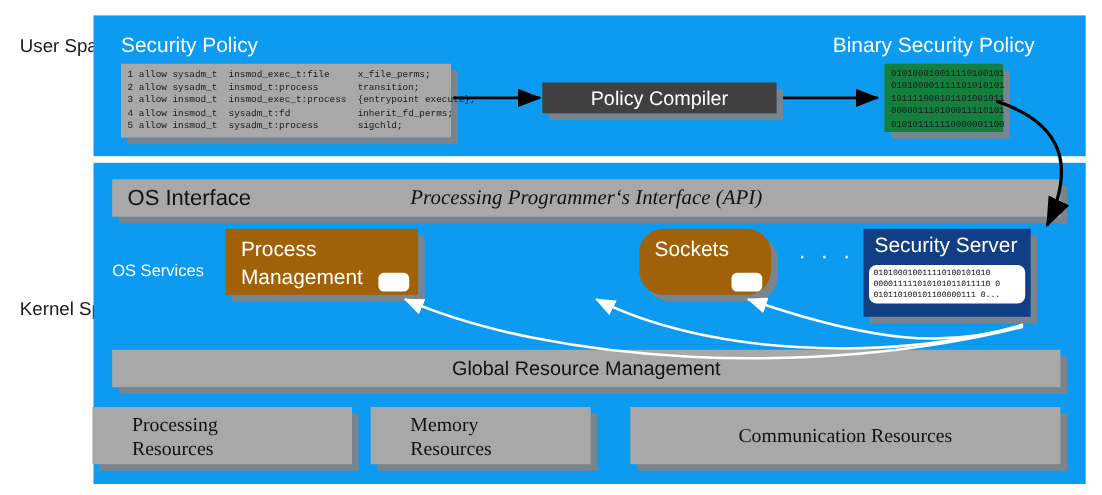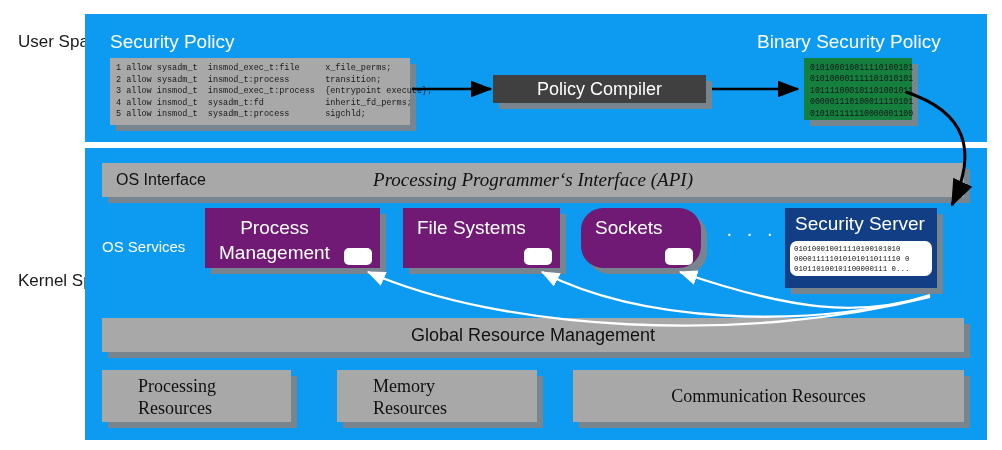--- a/index.html
+++ b/index.html
@@ -11,21 +11,21 @@
   .side-label{position:absolute;color:#1a1a1a;font-size:17px;line-height:21px;
               font-family:"Liberation Sans",sans-serif;text-align:left;}
 
   
   .panel{position:absolute;background:#0c9bf0;}
 
   
   .box{position:absolute;box-sizing:border-box;
        box-shadow:6px 6px 0 0 rgba(128,132,136,0.95);}
   .grey{background:#a8a8a8;color:#111111;}
-  .navy{background:#701a75;color:#ffffff;text-align:center;}
+  .navy{background:#a16207;color:#ffffff;}
   .navy-dark{background:#123e86;color:#ffffff;}
   .teal{background:#404040;color:#ffffff;}
 
   .box-txt{position:absolute;white-space:pre;}
 
   
   .blue-head{position:absolute;color:#ffffff;font-size:19px;
              font-family:"Liberation Sans",sans-serif;white-space:nowrap;}
 
   
@@ -91,58 +91,54 @@
   <div class="binblock" style="left:804px;top:58px;width:108px;height:62px;">010100010011110100101
 010100001111101010101
 101111000101101001011
 000001110100011110101
 010101111110000001100</div>
 
   <div class="panel" style="left:85px;top:148px;width:902px;height:292px;"></div>
 
   <div class="box grey" style="left:102px;top:163px;width:862px;height:34px;">
     <div class="box-txt" style="left:14px;top:0;height:34px;display:flex;
-         align-items:center;font-size:16px;">OS Interface</div>
+         align-items:center;font-size:20px;">OS Interface</div>
     <div class="box-txt serif-i" style="left:0;top:0;width:862px;height:34px;
          display:flex;align-items:center;justify-content:center;font-size:19px;">Processing Programmer‘s Interface (API)</div>
   </div>
 
   <div class="blue-head" style="left:102px;top:238px;font-size:15px;">OS Services</div>
 
   <div class="box navy" style="left:205px;top:208px;width:175px;height:60px;">
     <div class="box-txt" style="left:14px;top:7px;font-size:19px;line-height:25px;">Process
 Management</div>
     <div class="badge" style="left:139px;top:40px;width:28px;height:17px;"></div>
   </div>
 
-  <div class="box navy" style="left:403px;top:208px;width:157px;height:60px;">
-    <div class="box-txt" style="left:14px;top:7px;font-size:19px;line-height:25px;">File Systems</div>
-    <div class="badge" style="left:121px;top:40px;width:28px;height:17px;"></div>
-  </div>
 
   <div class="box navy" style="left:581px;top:208px;width:120px;height:60px;border-radius:22px;">
     <div class="box-txt" style="left:14px;top:7px;font-size:19px;line-height:25px;">Sockets</div>
     <div class="badge" style="left:84px;top:40px;width:28px;height:17px;"></div>
   </div>
 
   <div class="dots" style="left:726px;top:222px;">· · ·</div>
 
   <div class="box navy-dark" style="left:785px;top:208px;width:152px;height:80px;">
     <div class="box-txt" style="left:10px;top:5px;font-size:19px;text-align:center;">Security Server</div>
     <div class="bubble" style="left:5px;top:33px;width:142px;height:35px;">010100010011110100101010
 000011111010101011011110 0
 010110100101100000111 0...</div>
   </div>
 
   <div class="box grey" style="left:102px;top:318px;width:862px;height:34px;">
     <div class="box-txt" style="left:0;top:0;width:862px;height:34px;display:flex;
          align-items:center;justify-content:center;font-size:18px;">Global Resource Management</div>
   </div>
 
-  <div class="box grey" style="left:102px;top:370px;width:189px;height:52px;">
+  <div class="box grey" style="left:84px;top:370px;width:236px;height:52px;">
     <div class="box-txt serif" style="left:36px;top:5px;font-size:18px;line-height:22px;">Processing
 Resources</div>
   </div>
 
   <div class="box grey" style="left:337px;top:370px;width:200px;height:52px;">
     <div class="box-txt serif" style="left:36px;top:5px;font-size:18px;line-height:22px;">Memory
 Resources</div>
   </div>
 
   <div class="box grey" style="left:573px;top:370px;width:391px;height:52px;">

